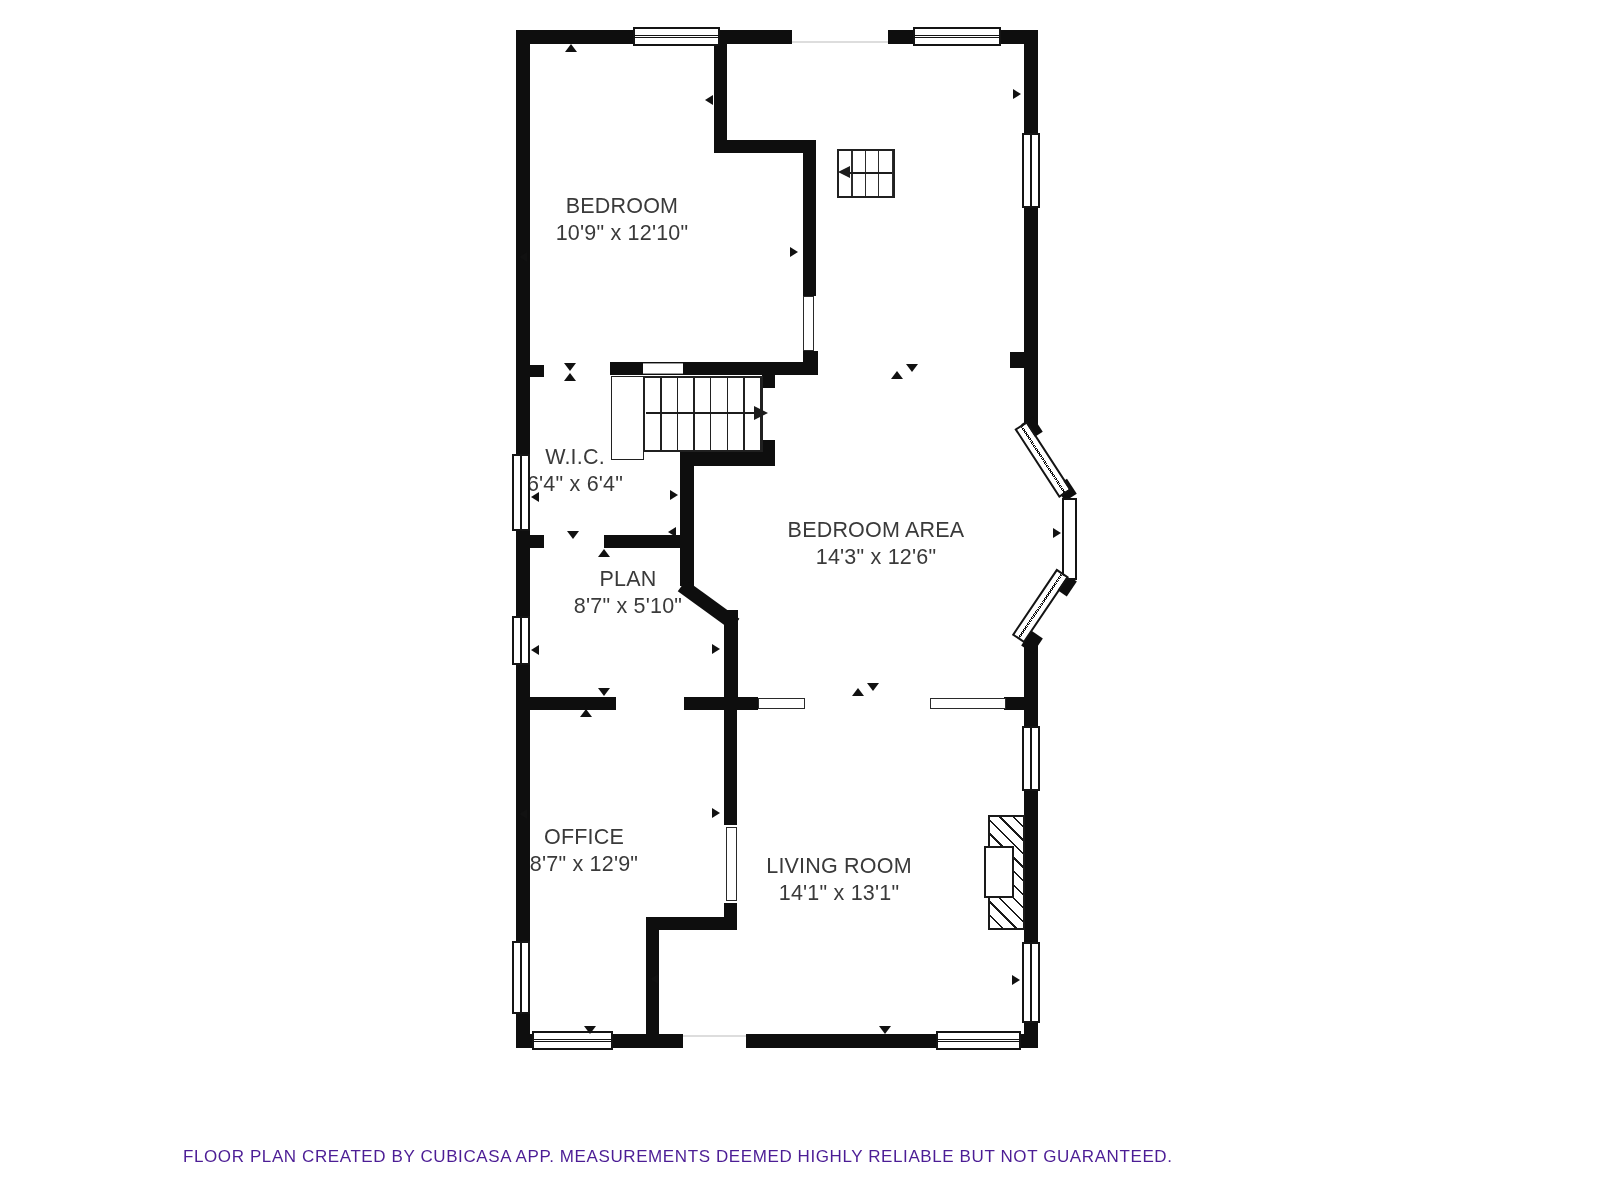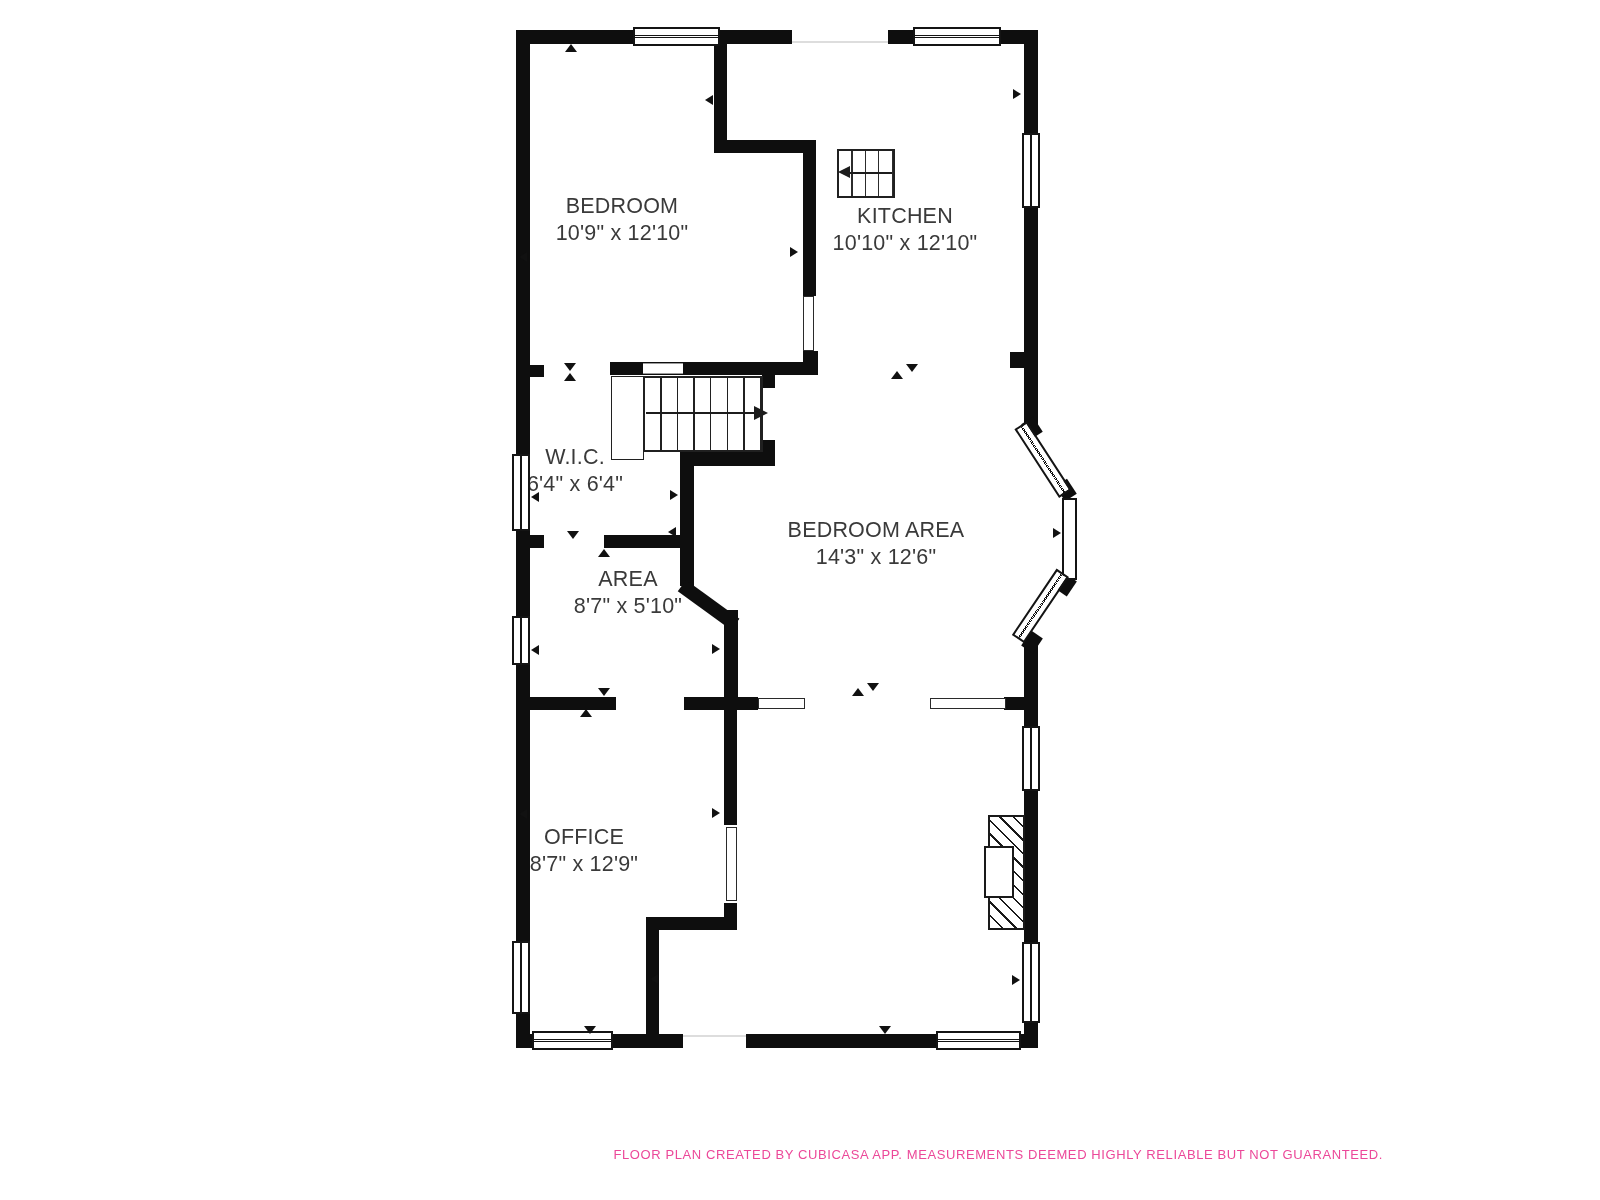--- a/index.html
+++ b/index.html
@@ -16,51 +16,51 @@
   .stairs-box{position:absolute;border:2px solid #202020;box-sizing:border-box;}
   .landing{position:absolute;border:1.6px solid #202020;background:#fff;box-sizing:border-box;}
   .arrow-line{position:absolute;background:#1c1c1c;}
   .ah-r{position:absolute;width:0;height:0;border-top:7px solid transparent;border-bottom:7px solid transparent;border-left:14px solid #1c1c1c;}
   .ah-l{position:absolute;width:0;height:0;border-top:6px solid transparent;border-bottom:6px solid transparent;border-right:12px solid #1c1c1c;}
   .fp-hatch{position:absolute;border:2px solid #1a1a1a;box-sizing:border-box;
     background:#fff repeating-linear-gradient(45deg,transparent 0 8px,#1a1a1a 8px 9.6px);}
   .fp-box{position:absolute;border:2px solid #1a1a1a;background:#fff;box-sizing:border-box;}
   .room-label{position:absolute;color:#3a3a3a;font-size:21.5px;line-height:27px;text-align:center;
     letter-spacing:0.2px;white-space:nowrap;transform:translateX(-50%);}
-  .footer-note{position:absolute;left:183px;width:1200px;top:1147px;text-align:right;color:#ec4899;
-    font-size:13px;letter-spacing:0.6px;white-space:nowrap;}
+  .footer-note{position:absolute;left:183px;width:1200px;top:1147px;text-align:left;color:#4c1d95;
+    font-size:17px;letter-spacing:0.6px;white-space:nowrap;}
 </style>
 </head>
 <body>
 
 <div id="plan">
 
   <div class="room-label" style="left:622px;top:193px">
     <div>BEDROOM</div>
     <div>10'9" x 12'10"</div>
   </div>
-  <div class="room-label" style="left:905px;top:203px">
-    <div>KITCHEN</div>
-    <div>10'10" x 12'10"</div>
-  </div>
   <div class="room-label" style="left:575px;top:444px">
     <div>W.I.C.</div>
     <div>6'4" x 6'4"</div>
   </div>
   <div class="room-label" style="left:628px;top:566px">
-    <div>AREA</div>
+    <div>PLAN</div>
     <div>8'7" x 5'10"</div>
   </div>
   <div class="room-label" style="left:876px;top:517px">
     <div>BEDROOM AREA</div>
     <div>14'3" x 12'6"</div>
   </div>
   <div class="room-label" style="left:584px;top:824px">
     <div>OFFICE</div>
     <div>8'7" x 12'9"</div>
+  </div>
+  <div class="room-label" style="left:839px;top:853px">
+    <div>LIVING ROOM</div>
+    <div>14'1" x 13'1"</div>
   </div>
 
   <div class="footer-note">FLOOR PLAN CREATED BY CUBICASA APP. MEASUREMENTS DEEMED HIGHLY RELIABLE BUT NOT GUARANTEED.</div>
 <div class="wall" style="left: 516px; top: 30px; width: 14px; height: 1018px;"></div>
     <div class="wall" style="left: 516px; top: 30px; width: 276px; height: 14px;"></div>
     <div class="wall" style="left: 888px; top: 30px; width: 150px; height: 14px;"></div>
     <div class="wall" style="left: 1024px; top: 30px; width: 14px; height: 397px;"></div>
     <div class="wall" style="left: 1024px; top: 643px; width: 14px; height: 405px;"></div>
     <div class="wall" style="left: 516px; top: 1034px; width: 167px; height: 14px;"></div>
     <div class="wall" style="left: 746px; top: 1034px; width: 292px; height: 14px;"></div>

